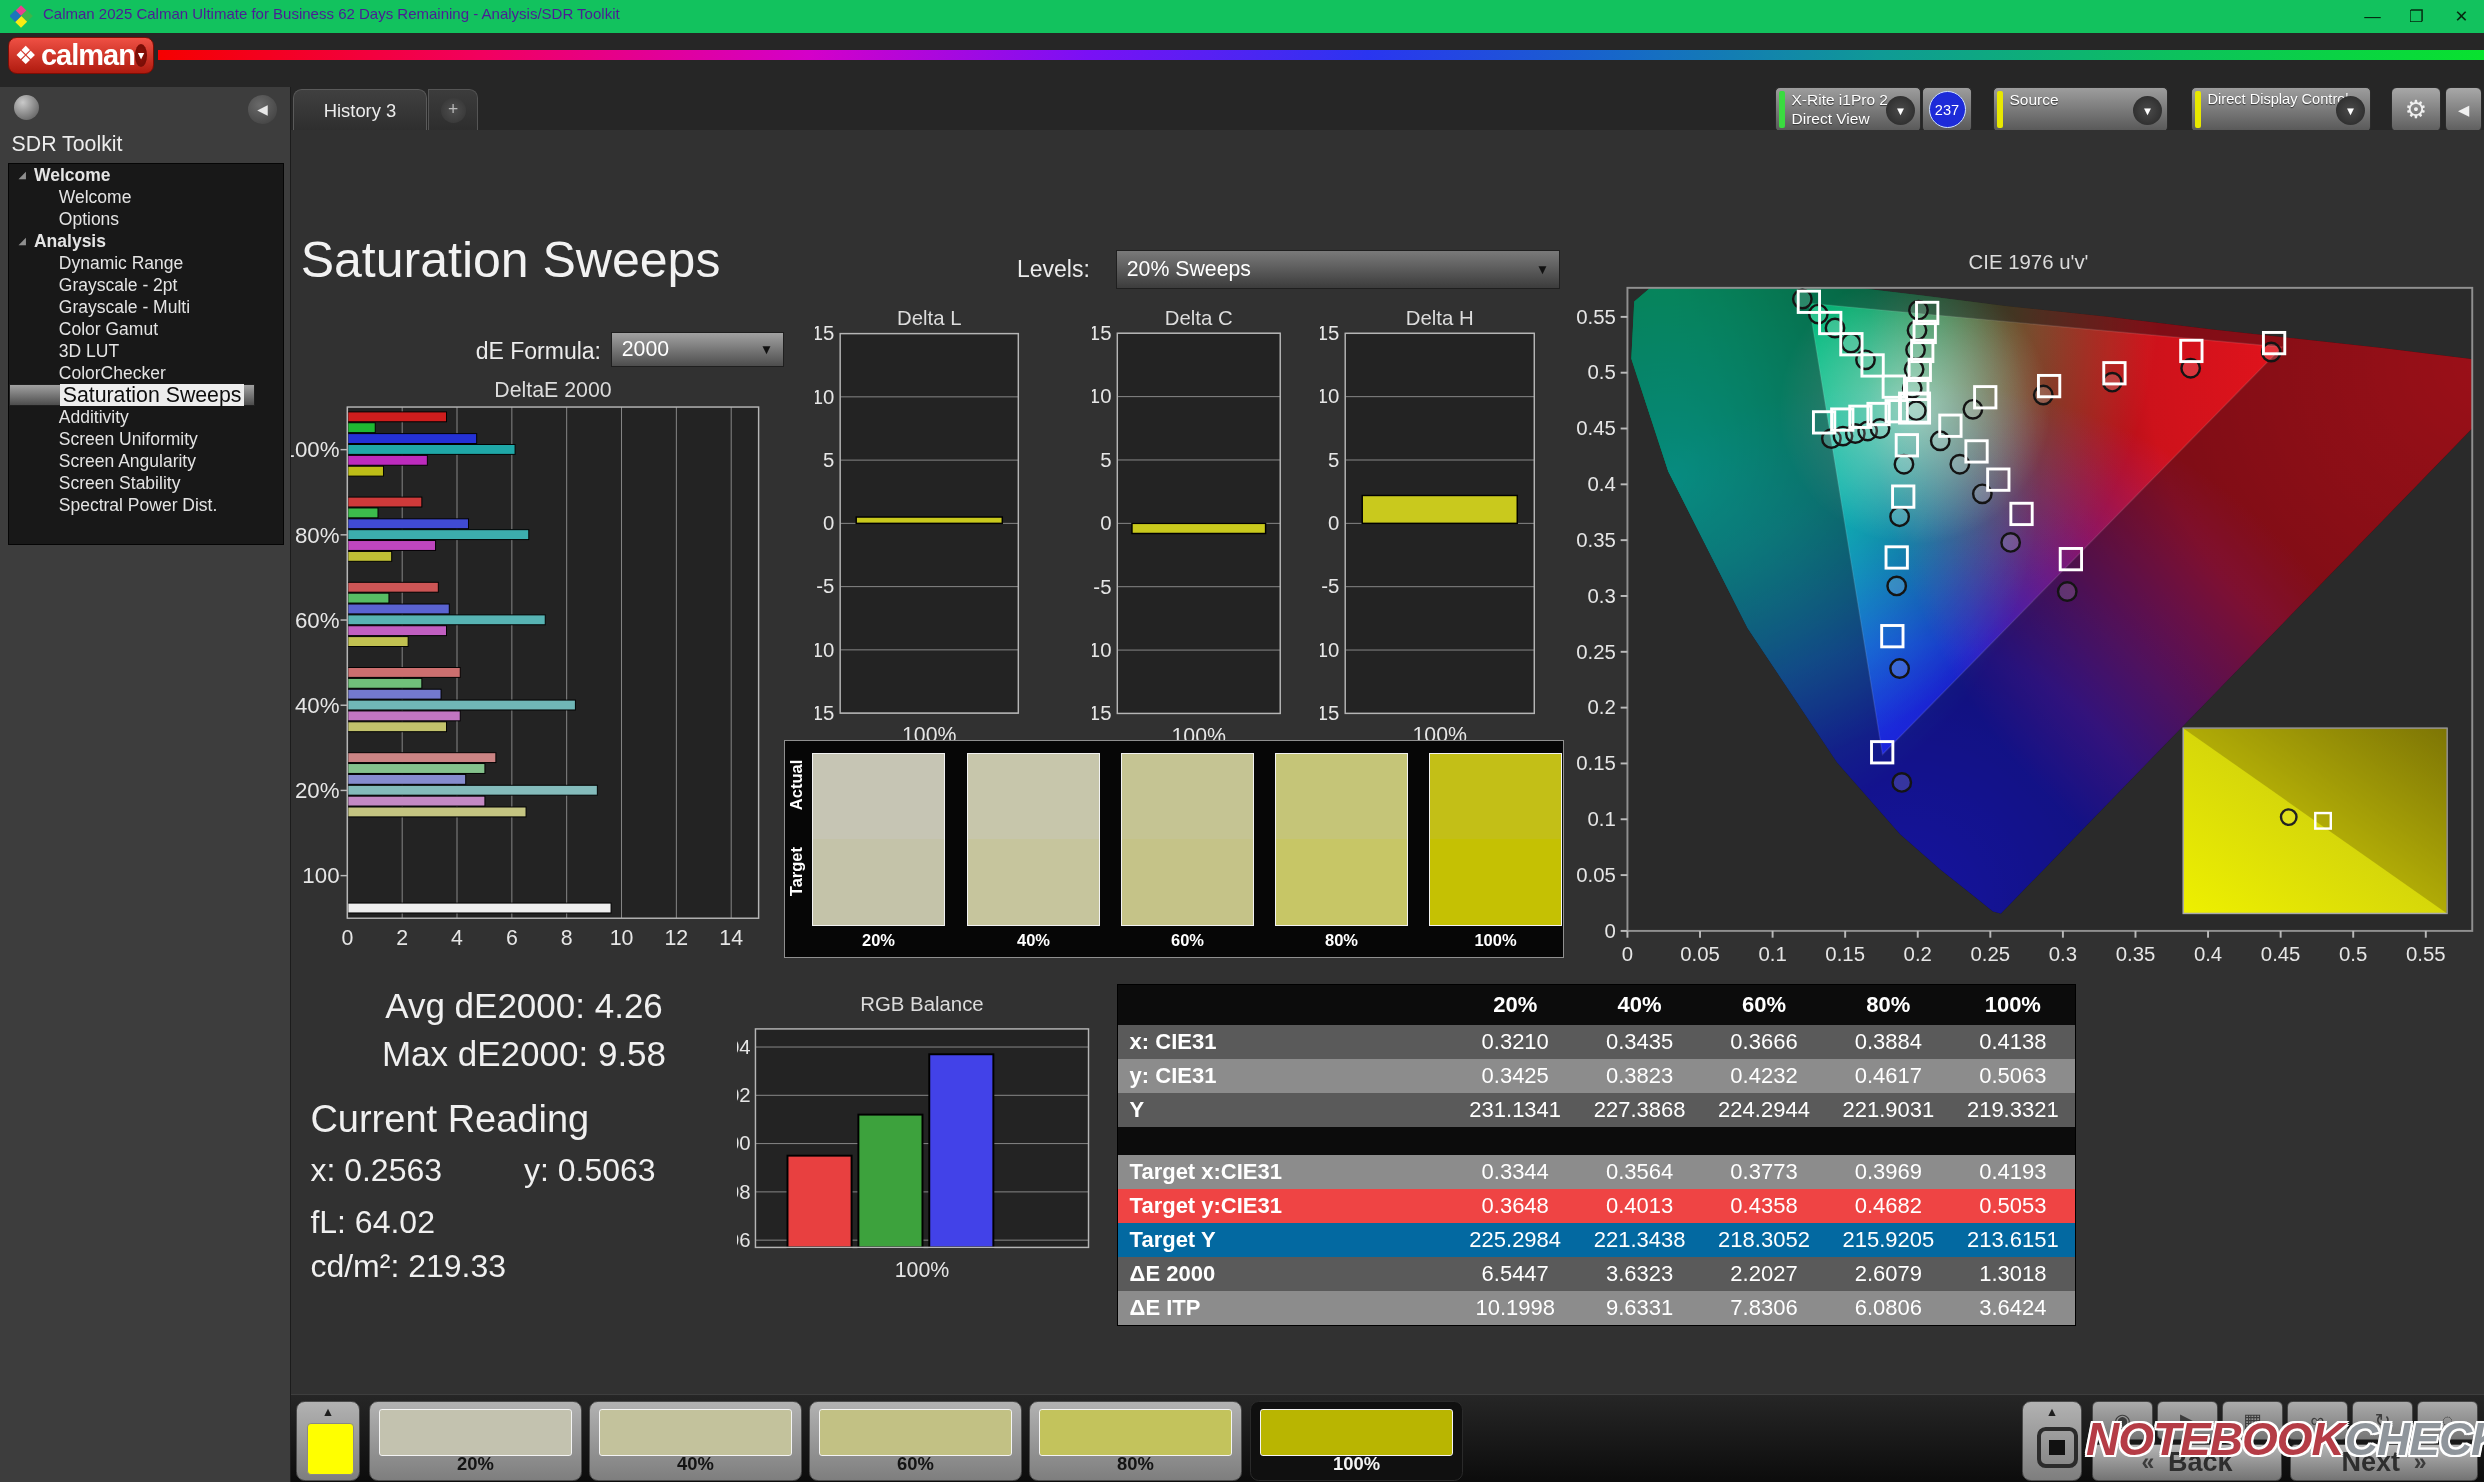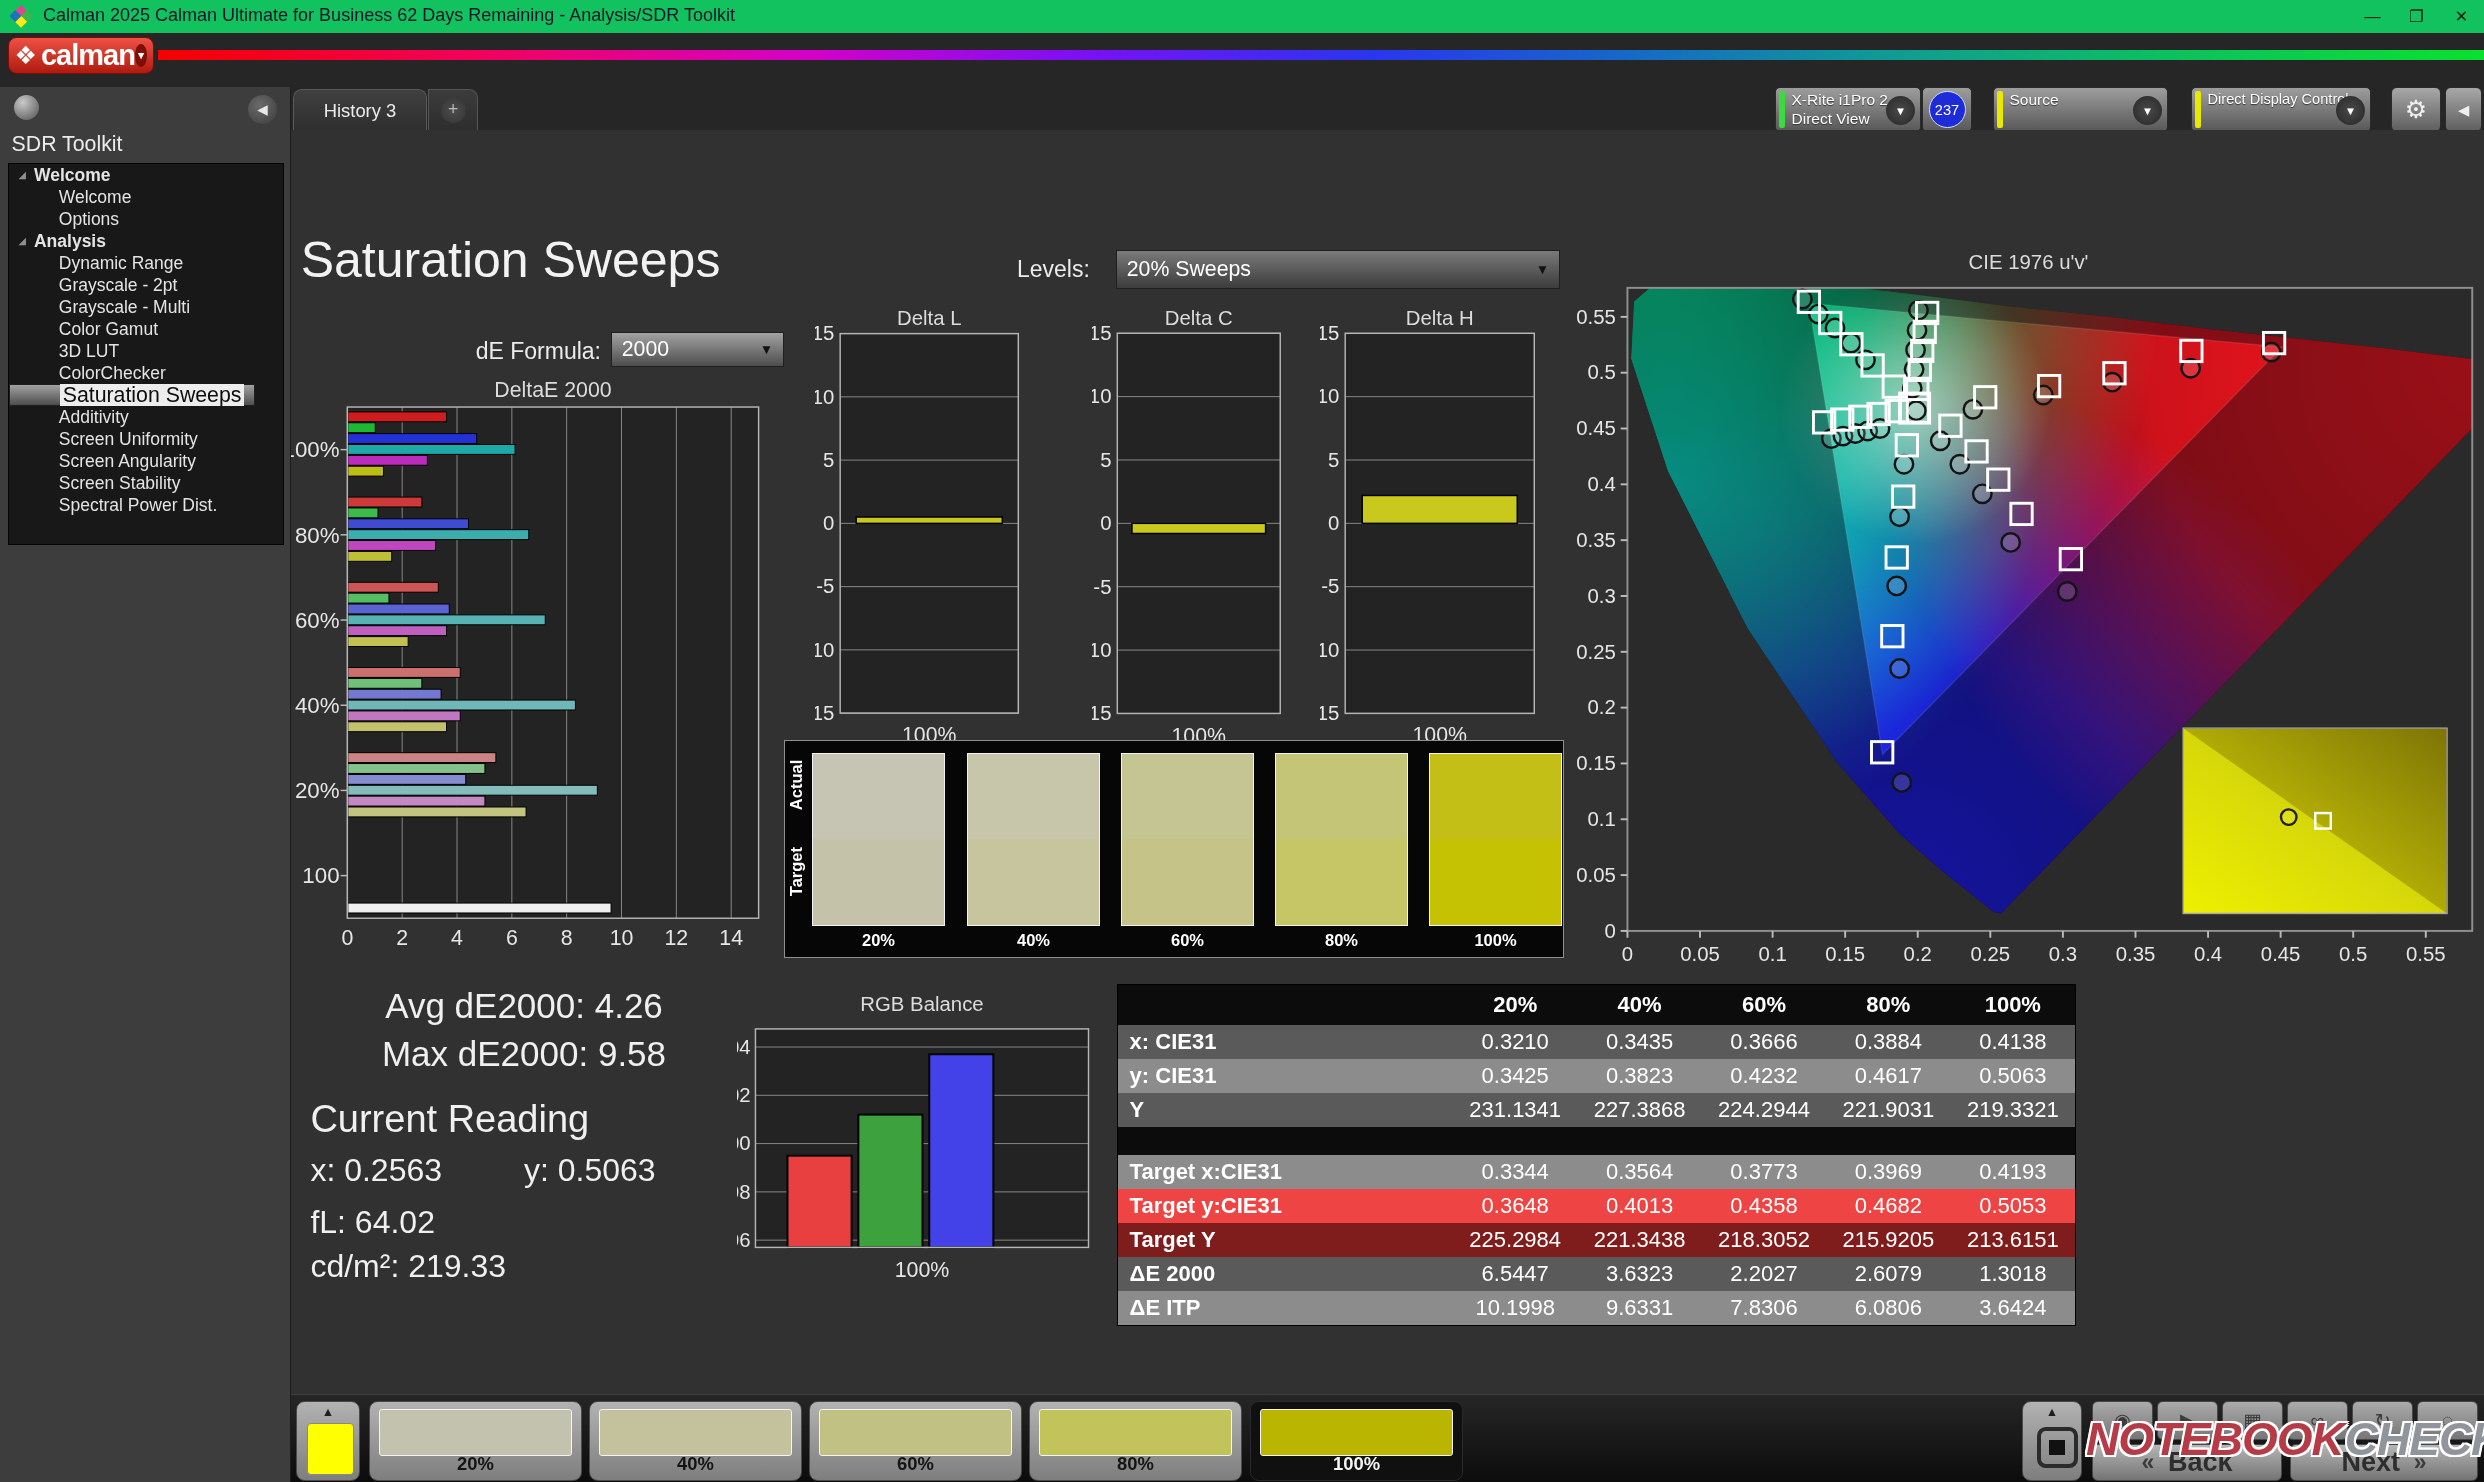--- a/index.html
+++ b/index.html
@@ -2,21 +2,21 @@
 <html><head>
 <meta charset="utf-8">
 <style>
   html,body{margin:0;padding:0;background:#161616;}
   .app{position:relative;width:2484px;height:1483px;overflow:hidden;background:#262626;
        font-family:"Liberation Sans","DejaVu Sans",sans-serif;-webkit-font-smoothing:antialiased;}
   .abs{position:absolute;}
   
   .titlebar{position:absolute;left:0;top:0;width:2484px;height:33px;background:#12c25e;color:#07230f;}
   .titlebar .tb-icon{position:absolute;left:9.7px;top:4.9px;width:23px;height:23px;}
-  .titlebar .tb-title{position:absolute;left:43px;top:4.9px;font-size:18px;color:#0f172a;}
+  .titlebar .tb-title{position:absolute;left:43px;top:4.9px;font-size:15px;color:#4c1d95;}
   .winctl{position:absolute;top:0;height:33px;width:45px;text-align:center;line-height:33px;font-size:16.5px;color:#06260f;cursor:default;}
   
   .logo{position:absolute;left:7.8px;top:37px;width:146px;height:37px;border-radius:8.7px;
         background:linear-gradient(#ef5044,#b01b0f);border:1px solid #7e0d05;display:flex;align-items:center;padding:0 5.8px;box-sizing:border-box;}
   .logo .diamond{font-size:25px;color:#fff;line-height:35px;}
   .logo .brand{font-size:29px;font-weight:bold;color:#fff;letter-spacing:-1px;margin-left:3.9px;}
   .logo .drop{margin-left:auto;width:23px;height:23px;border-radius:50%;background:radial-gradient(#8f1109,#6d0c05);
         color:#fff;font-size:10.7px;text-align:center;line-height:23px;}
   .rainbow{position:absolute;left:158px;top:50px;width:2326px;height:9.7px;
         background:linear-gradient(90deg,#f50000 0%,#f2005f 14%,#d400c9 28%,#7a10f5 40%,#2a35f0 52%,#1668c8 63%,#0f9a96 74%,#0cc25c 87%,#08e22e 100%);}
@@ -642,21 +642,21 @@
           <div class="cv">0.4193</div>
         </div>
         <div class="drow" style="background: #ef4444;">
           <div class="c0">Target y:CIE31</div>
           <div class="cv">0.3648</div>
           <div class="cv">0.4013</div>
           <div class="cv">0.4358</div>
           <div class="cv">0.4682</div>
           <div class="cv">0.5053</div>
         </div>
-        <div class="drow" style="background: #7f1d1d;">
+        <div class="drow" style="background: #0369a1;">
           <div class="c0">Target Y</div>
           <div class="cv">225.2984</div>
           <div class="cv">221.3438</div>
           <div class="cv">218.3052</div>
           <div class="cv">215.9205</div>
           <div class="cv">213.6151</div>
         </div>
         <div class="drow" style="background: rgb(90, 90, 90);">
           <div class="c0">ΔE 2000</div>
           <div class="cv">6.5447</div>

